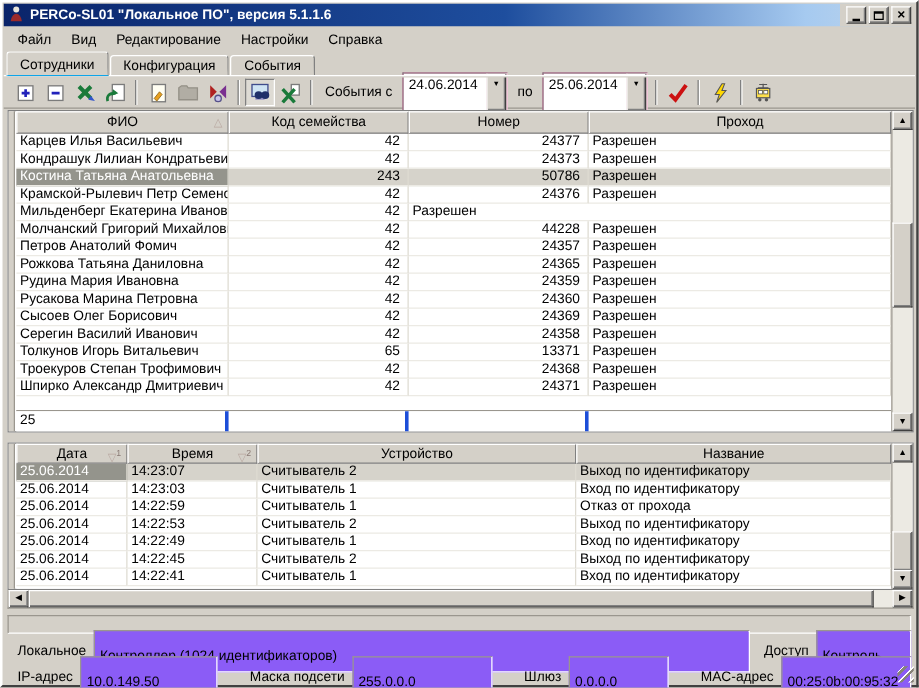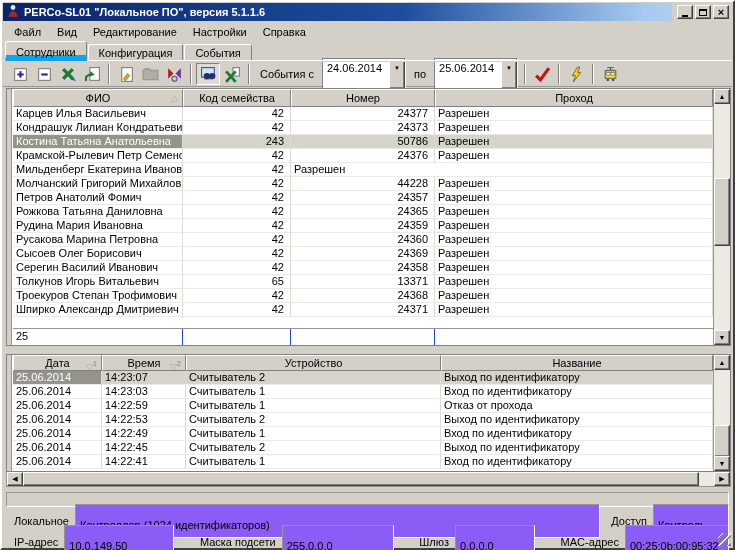--- a/index.html
+++ b/index.html
@@ -23,21 +23,21 @@
   .glyph-close{font-size:11px;line-height:10px}
 
   
   .menubar{position:absolute;left:1px;top:21px;right:1px;height:18px;display:flex;align-items:center;padding-left:3px}
   .menuitem{padding:2px 8px 3px;cursor:default}
 
   
   .tabbar{position:absolute;left:1px;top:39px;right:1px;height:20px;display:flex;align-items:flex-end;padding-left:2px}
   .tab{height:17px;padding:2px 10px 0;background:#d4d0c8;border:1px solid;
     border-color:#fff #808080 #d4d0c8 #fff;border-radius:3px 3px 0 0;margin-right:1px;cursor:default}
-  .tab.active{height:20px;padding-top:4px;position:relative;z-index:3;border-bottom:6px solid #0ea5e9}
+  .tab.active{height:20px;padding-top:4px;position:relative;z-index:3;border-bottom:1px solid #0ea5e9}
   .tabline{position:absolute;left:1px;right:1px;top:58px;height:2px;background:#d4d0c8;border-top:1px solid #fff;z-index:1}
 
   
   .toolbar{position:absolute;left:1px;top:60px;right:1px;height:25px;display:flex;align-items:center;
     padding-left:5px;border-bottom:1px solid #9a968e}
   .tbtn{width:24px;height:22px;display:flex;align-items:center;justify-content:center;
     background:transparent;border:1px solid transparent;padding:0;cursor:default}
   .tbtn.pressed{border-color:#808080 #fff #fff #808080;background:#dedbd4}
   .tbtn svg{width:17px;height:17px}
   .tbtn.disabled svg{opacity:.85}
@@ -62,25 +62,25 @@
   .sortmark{position:absolute;right:4px;top:3px;font-size:9px;color:#b9a9a2;line-height:10px}
   .sortmark sup{font-size:7px;vertical-align:4px;color:#8a7a74}
   .gbody{position:absolute;left:6px;right:17px;top:18px;bottom:17px;background:#fff;overflow:hidden}
   .evt .gbody{top:16px;bottom:0}
   .trow{display:flex;height:14px}
   .trow.sel{background:#d6d3cb}
   .trow.sel .c0{background:#94948c;color:#fff}
   .tcell{height:14px;line-height:13px;padding:0 3px;border-right:1px solid #dedbd2;
     border-bottom:1px solid #eceae4;overflow:hidden;white-space:nowrap;flex:none}
   .emp .gbody .c1,.emp .gbody .c2{text-align:right;padding-right:6px}
-  .emp .c0{width:170px}.emp .c1{width:108px}.emp .c2{width:144px}.emp .c3{flex:1;width:auto}
-  .evt .c0{width:89px}.evt .c1{width:84px}.evt .c2{width:255px}.evt .c3{flex:1;width:auto}
+  .emp .c0{width:170px}.emp .c1{width:144px}.emp .c2{width:144px}.emp .c3{flex:1;width:auto}
+  .evt .c0{width:89px}.evt .c1{width:104px}.evt .c2{width:255px}.evt .c3{flex:1;width:auto}
   .gcount{position:absolute;left:6px;right:17px;bottom:0;height:17px;background:#fff;
     border-top:1px solid #9a968e;display:flex}
-  .ccell{height:16px;line-height:15px;padding:0 3px;border-right:1px solid #1d4ed8;flex:none;background:#fff}
+  .ccell{height:16px;line-height:15px;padding:0 3px;border-right:3px solid #1d4ed8;flex:none;background:#fff}
 
   
   .vscroll{position:absolute;right:0;top:0;bottom:0;width:17px;background:#eceae3;border-left:1px solid #9a968e}
   .sbtn{position:absolute;left:0;width:16px;height:15px;background:#d4d0c8;border:1px solid;
     border-color:#fff #404040 #404040 #fff;box-shadow:inset -1px -1px 0 #808080;
     font-size:7px;text-align:center;line-height:13px;color:#000;padding:0}
   .sbtn.up{top:0}.sbtn.down{bottom:0}
   .sthumb{position:absolute;left:0;width:16px;background:#d4d0c8;border:1px solid;
     border-color:#fff #404040 #404040 #fff;box-shadow:inset -1px -1px 0 #808080}
   .emp .sthumb{top:89px;height:68px}

